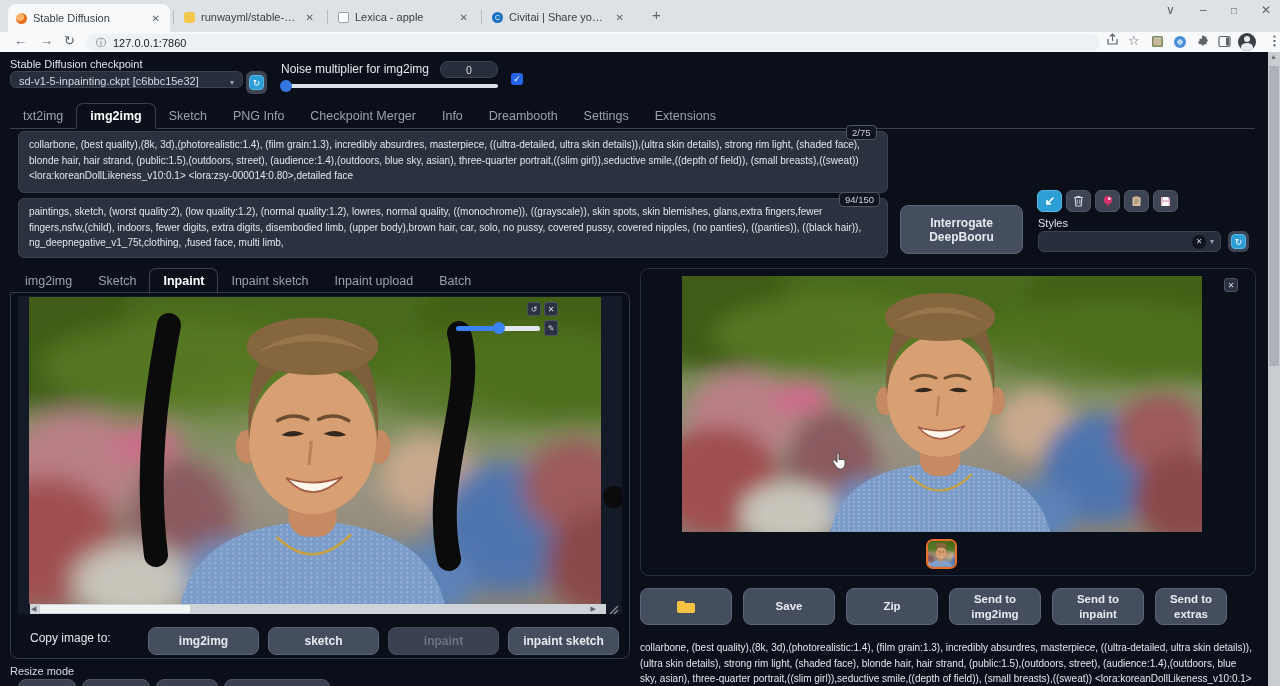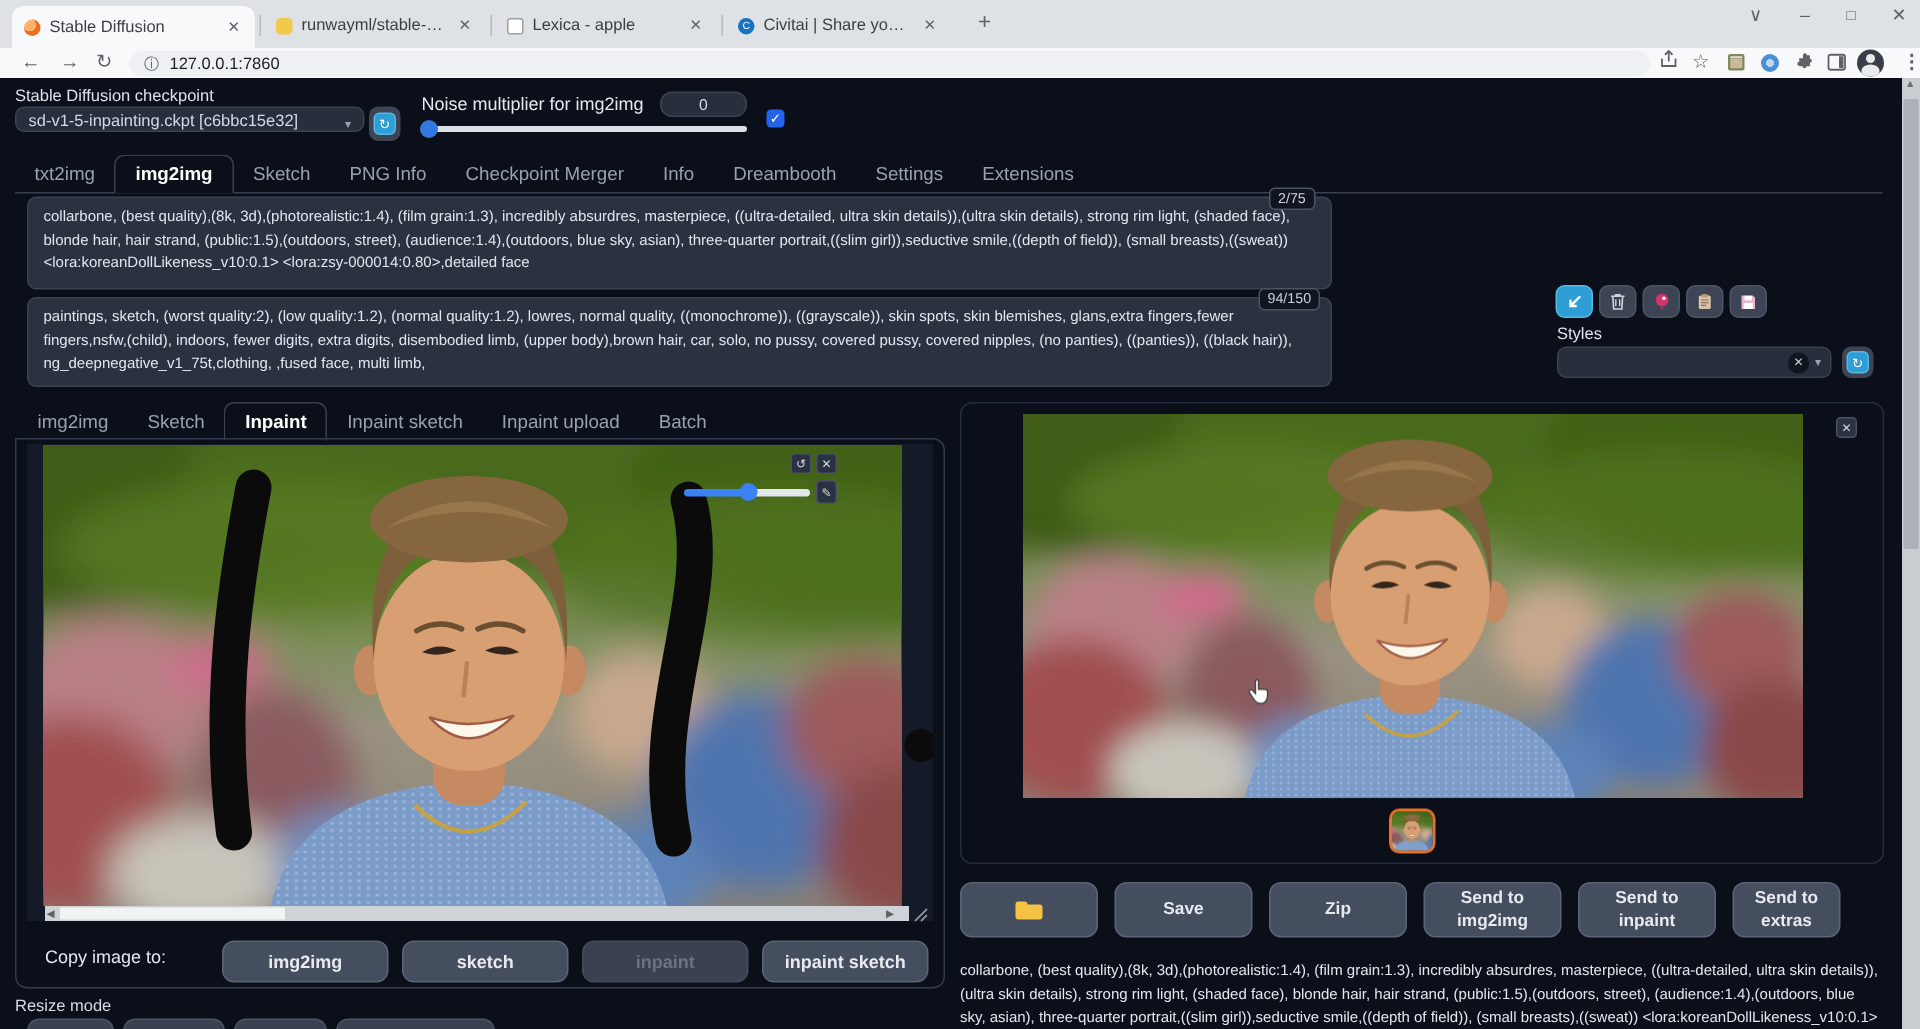--- a/index.html
+++ b/index.html
@@ -163,20 +163,21 @@
       <div class="tab">Settings</div>
       <div class="tab">Extensions</div>
     </div>
 
   <div class="abs input-dark" style="left:18px; top:131px; width:870px; height:62px; background:#2a3240; padding:5px 10px; font-size:10px; line-height:1.55; color:#e2e6ed; overflow:hidden;">collarbone, (best quality),(8k, 3d),(photorealistic:1.4), (film grain:1.3), incredibly absurdres, masterpiece, ((ultra-detailed, ultra skin details)),(ultra skin details), strong rim light, (shaded face), blonde hair, hair strand, (public:1.5),(outdoors, street), (audience:1.4),(outdoors, blue sky, asian), three-quarter portrait,((slim girl)),seductive smile,((depth of field)), (small breasts),((sweat)) &lt;lora:koreanDollLikeness_v10:0.1&gt; &lt;lora:zsy-000014:0.80&gt;,detailed face</div>
   <div class="counter" style="left:846px; top:125px;">2/75</div>
 
   <div class="abs input-dark" style="left:18px; top:198px; width:870px; height:60px; background:#2a3240; padding:5px 10px; font-size:10px; line-height:1.55; color:#e2e6ed; overflow:hidden;">paintings, sketch, (worst quality:2), (low quality:1.2), (normal quality:1.2), lowres, normal quality, ((monochrome)), ((grayscale)), skin spots, skin blemishes, glans,extra fingers,fewer fingers,nsfw,(child), indoors, fewer digits, extra digits, disembodied limb, (upper body),brown hair, car, solo, no pussy, covered pussy, covered nipples, (no panties), ((panties)), ((black hair)), ng_deepnegative_v1_75t,clothing, ,fused face, multi limb,</div>
   <div class="counter" style="left:839px; top:192px;">94/150</div>
 
+  <div class="abs btn" style="left:900px; top:205px; width:123px; height:49px; font-size:12px;">Interrogate DeepBooru</div>
 
 
   <div class="icon-sq" style="left:1037px; top:190px; background:#2e9fd6; border-color:#57b8e4;">
     <svg width="11" height="11" viewBox="0 0 11 11">
         <path d="M9,2 L3,8 M3,4.5 V8 H6.5" stroke="#fff" stroke-width="1.6" fill="none" stroke-linecap="round"></path>
       </svg>
   </div>
   <div class="icon-sq" style="left:1066px; top:190px;">
     <svg width="11" height="12" viewBox="0 0 11 12">
         <path d="M1,2.5 h9 M4,2.5 V1.5 h3 v1" stroke="#cfd4dc" stroke-width="1.1" fill="none"></path>

